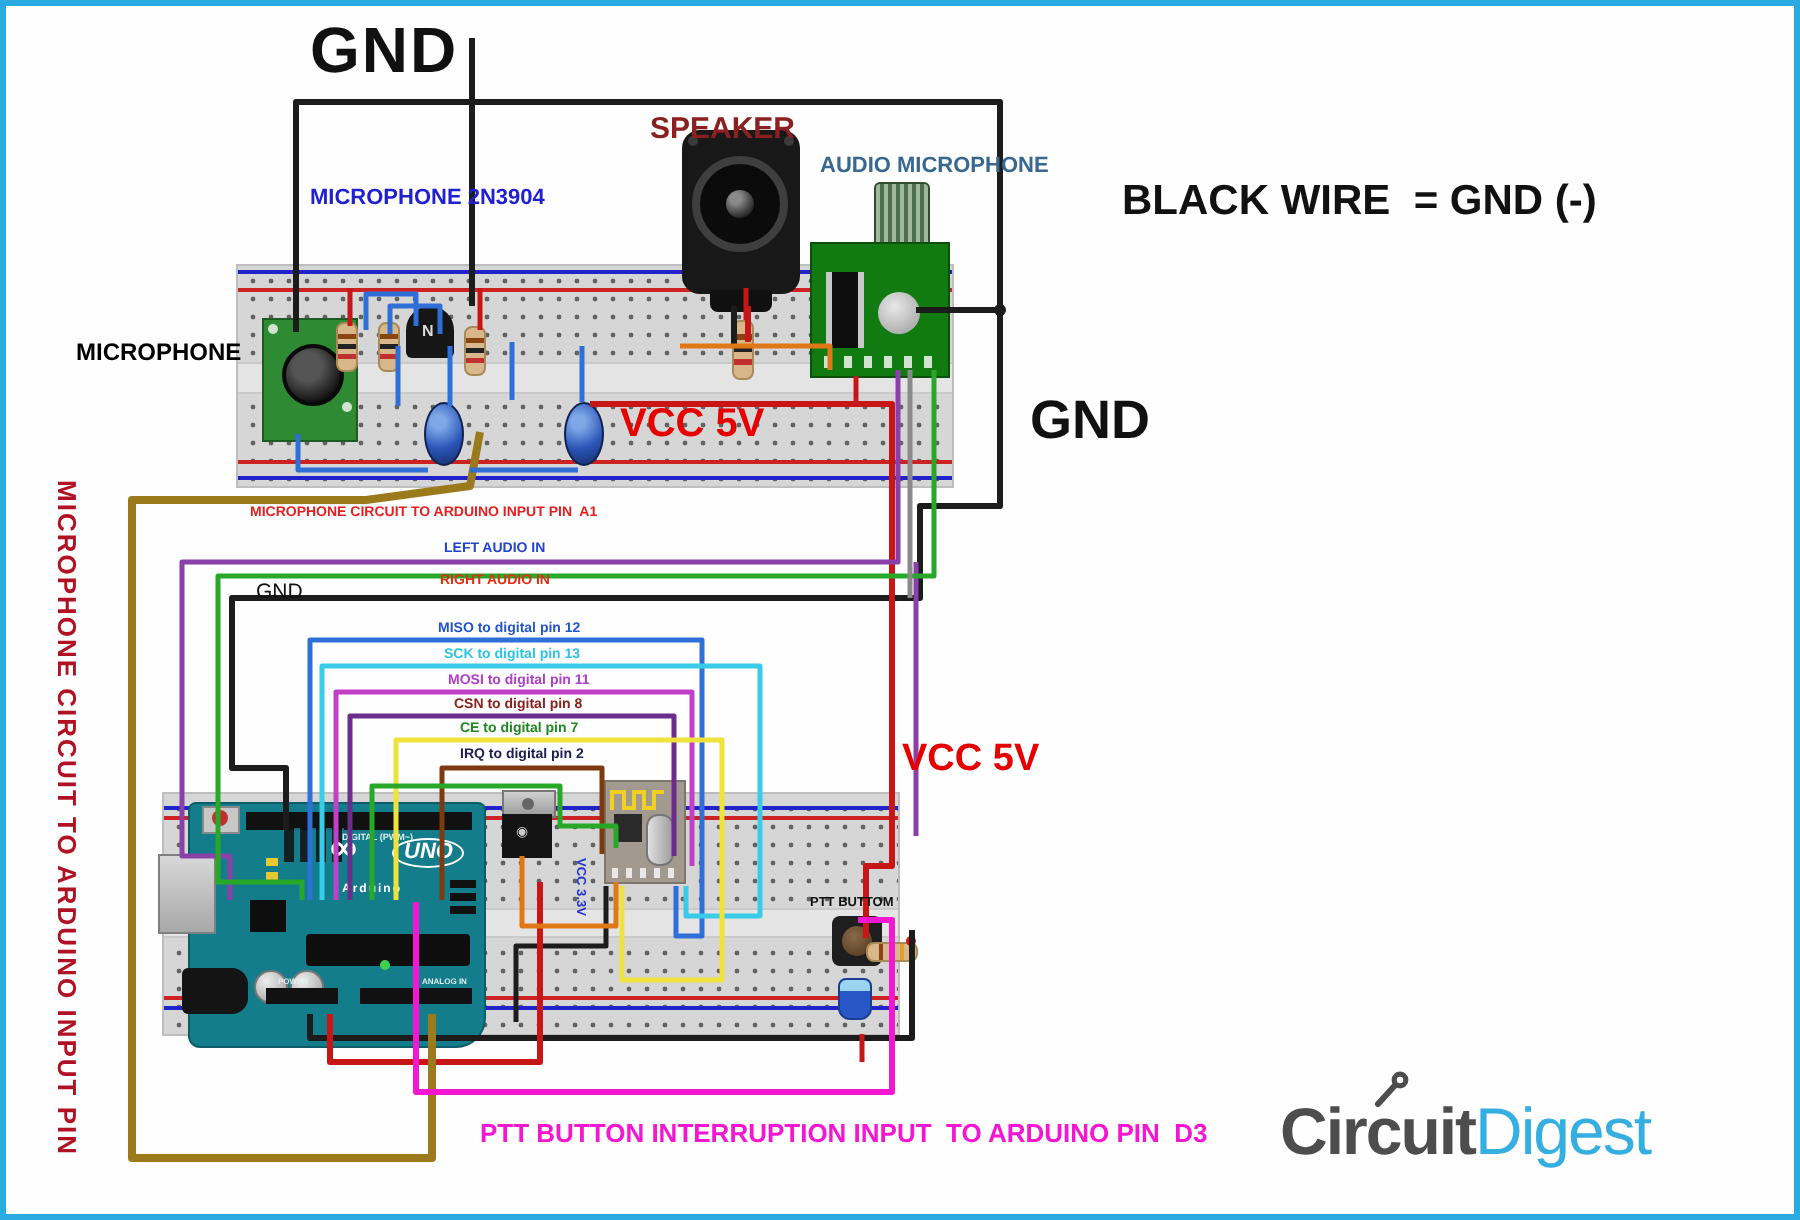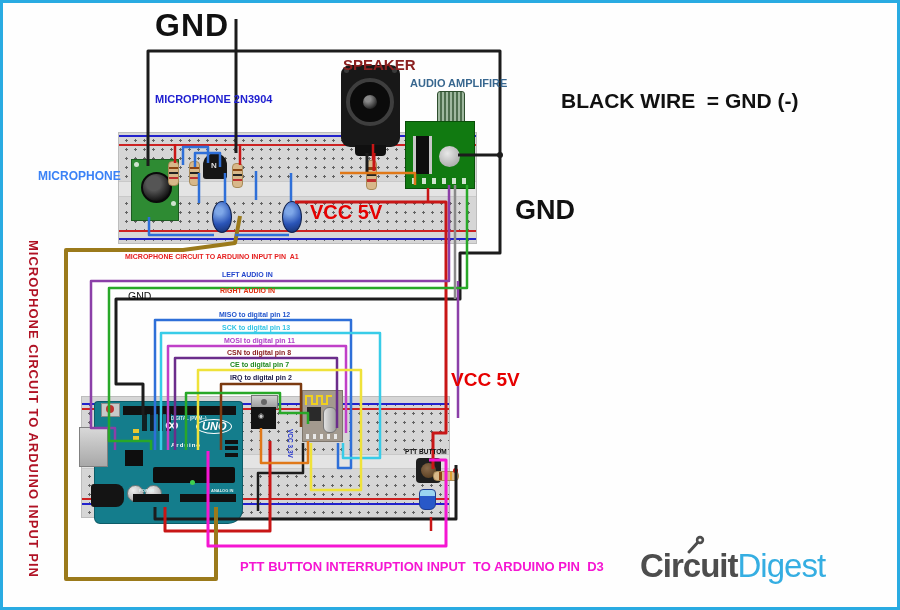--- a/index.html
+++ b/index.html
@@ -172,24 +172,24 @@
     <polyline points="253,168 253,197" fill="none" stroke-width="2.5" stroke="#2E6FD8"></polyline>
     <polyline points="180,162 180,144 205,144 205,160" fill="none" stroke-width="2.5" stroke-linejoin="round" stroke="#2E6FD8"></polyline>
     <polyline points="192,164 192,150 217,150 217,164" fill="none" stroke-width="2.5" stroke-linejoin="round" stroke="#2E6FD8"></polyline>
     <polyline points="288,170 288,198" fill="none" stroke-width="2.5" stroke="#2E6FD8"></polyline>
   </svg>
 
   <div class="lbl" style="left: 152px; top: 6px; font-size: 32px; font-weight: 600; letter-spacing: 1px; color: rgb(17, 17, 17);">GND</div>
 
   <div class="lbl" style="left: 558px; top: 87px; font-size: 21px; font-weight: 600; color: rgb(17, 17, 17);">BLACK WIRE  = GND (-)</div>
 
-  <div class="lbl" style="left: 340px; top: 54px; font-size: 15px; color: rgb(139, 32, 32);">SPEAKER</div>
-  <div class="lbl" style="left: 407px; top: 75px; font-size: 11px; color: rgb(56, 103, 143);">AUDIO AMPLIFIRE</div>
+  <div class="lbl" style="left: 322px; top: 54px; font-size: 15px; color: rgb(139, 32, 32);">SPEAKER</div>
+  <div class="lbl" style="left: 407px; top: 75px; font-size: 11px; color: rgb(56, 103, 143);">AUDIO MICROPHONE</div>
   <div class="lbl" style="left: 152px; top: 91px; font-size: 11px; color: rgb(32, 32, 208);">MICROPHONE 2N3904</div>
-  <div class="lbl" style="left: 35px; top: 167px; font-size: 12px; color: #3b82f6;">MICROPHONE</div>
+  <div class="lbl" style="left: 35px; top: 167px; font-size: 12px; color: #000000;">MICROPHONE</div>
   <div class="lbl" style="left: 307px; top: 199px; font-size: 20px; color: rgb(230, 0, 0);">VCC 5V</div>
   <div class="lbl" style="left: 512px; top: 194px; font-size: 27px; font-weight: 600; color: rgb(17, 17, 17);">GND</div>
 
   <div class="lbl" style="left: 122px; top: 250px; font-size: 7px; color: rgb(230, 32, 32);">MICROPHONE CIRCUIT TO ARDUINO INPUT PIN  A1</div>
   <div class="lbl" style="left: 219px; top: 268px; font-size: 7px; color: rgb(34, 68, 204);">LEFT AUDIO IN</div>
   <div class="lbl" style="left: 217px; top: 284px; font-size: 7px; color: rgb(224, 48, 16);">RIGHT AUDIO IN</div>
   <div class="lbl" style="left: 125px; top: 288px; font-size: 10.5px; font-weight: normal; color: rgb(17, 17, 17);">GND</div>
 
   <div class="lbl" style="left: 216px; top: 308px; font-size: 7px; color: rgb(34, 85, 204);">MISO to digital pin 12</div>
   <div class="lbl" style="left: 219px; top: 321px; font-size: 7px; color: rgb(48, 196, 228);">SCK to digital pin 13</div>

